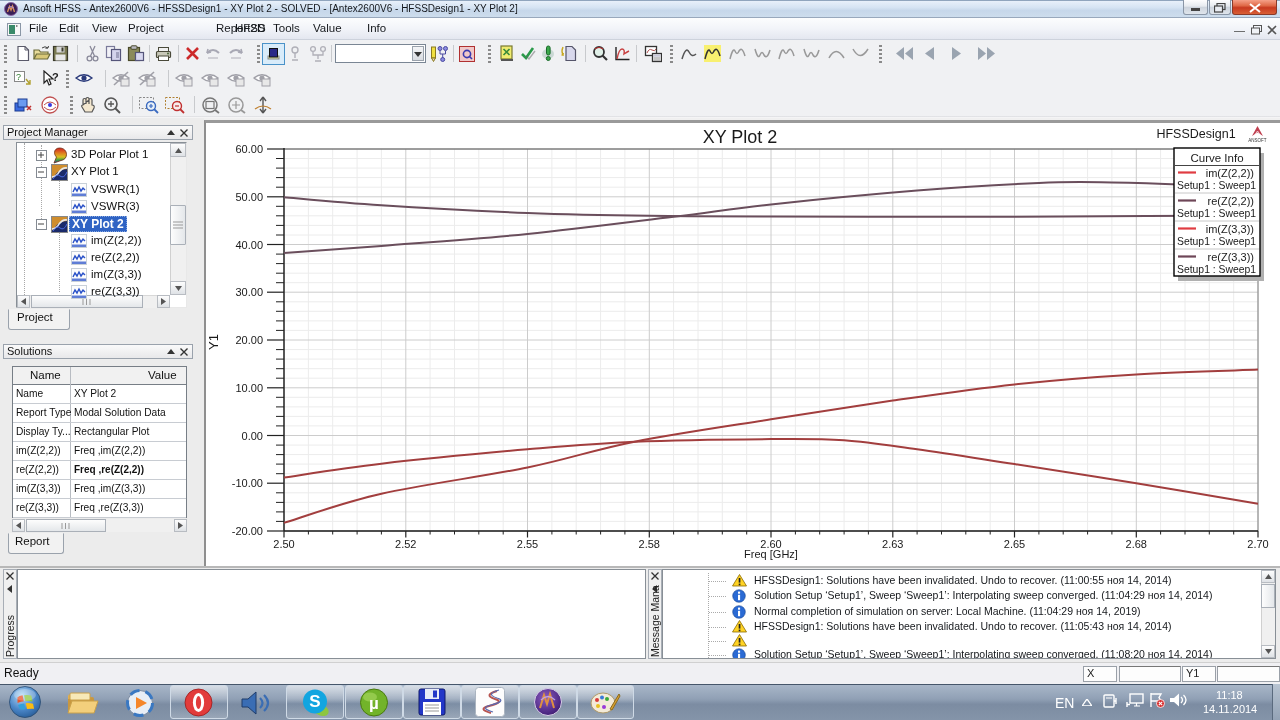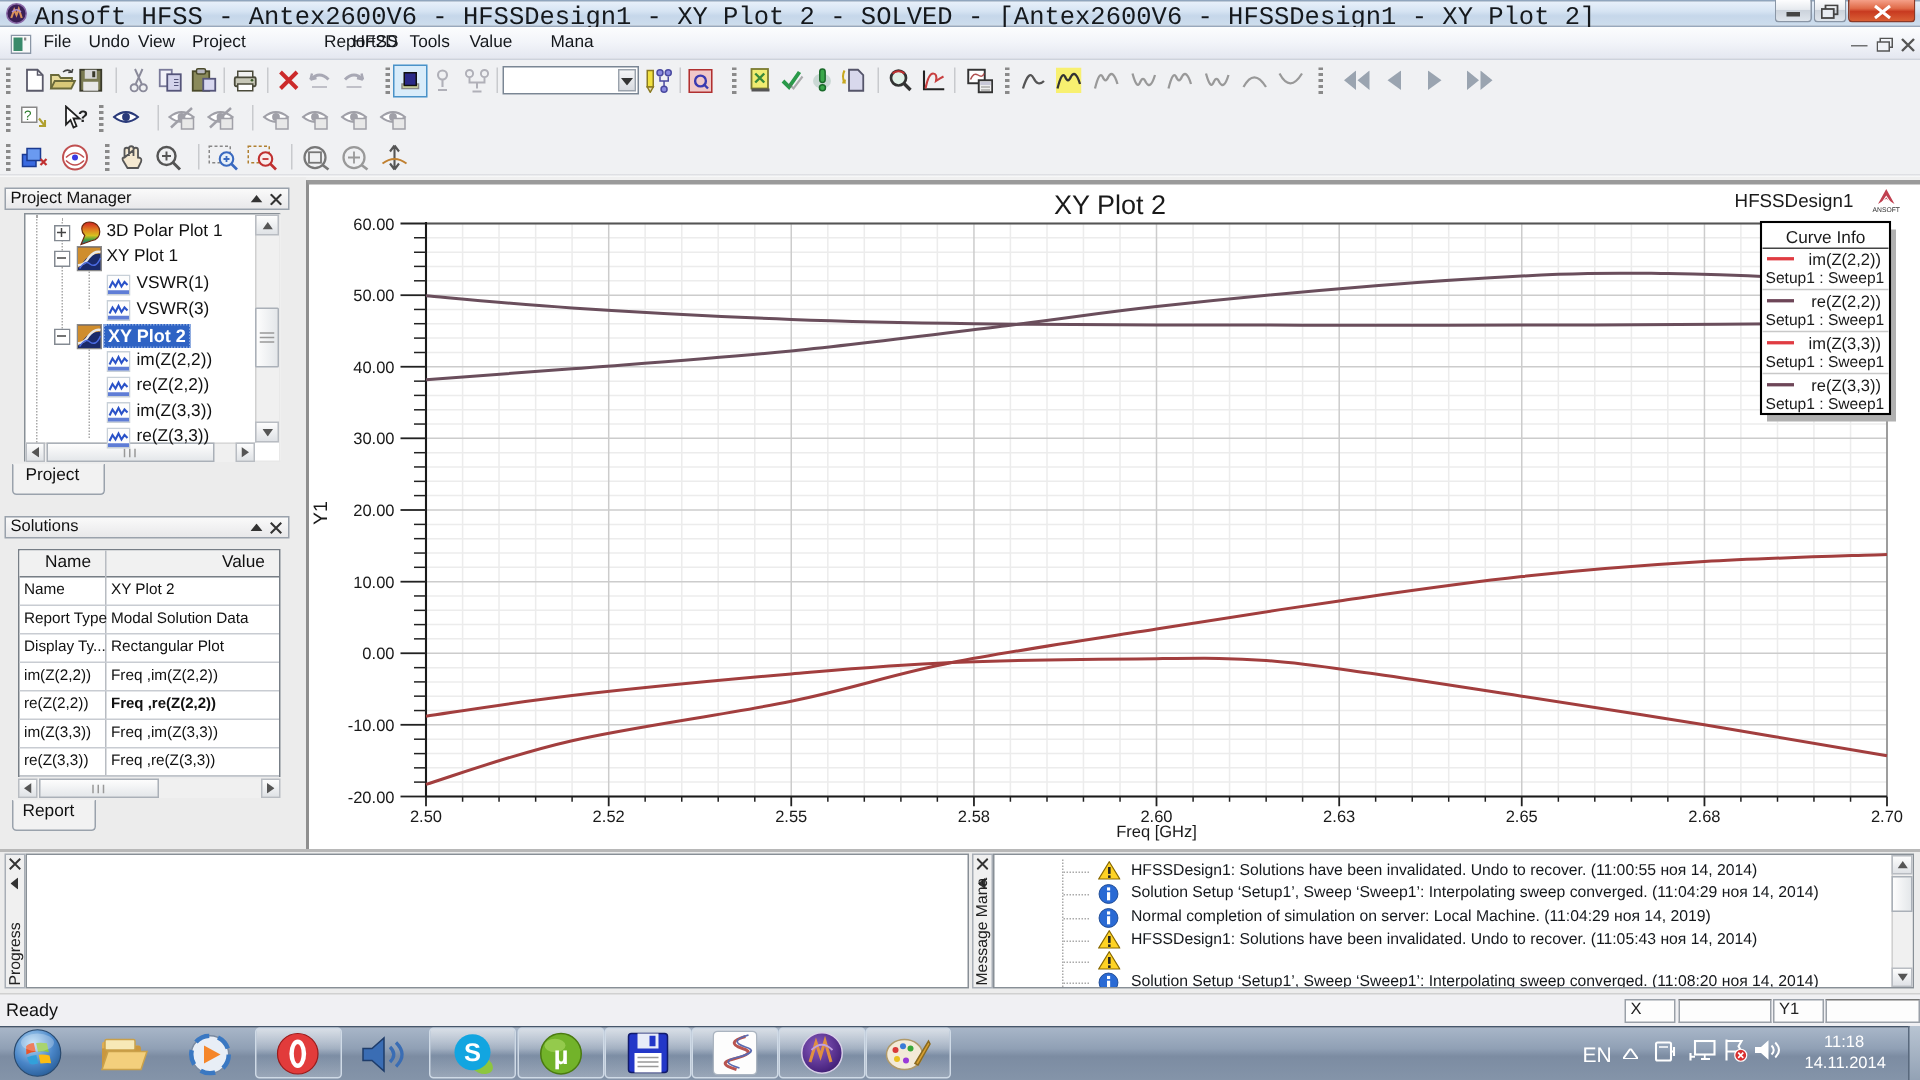--- a/index.html
+++ b/index.html
@@ -6,47 +6,47 @@
 .a{position:absolute}
 .tx{position:absolute;white-space:pre}
 </style></head><body>
 <div class="a" style="left:0px;top:0px;width:1280px;height:18px;background:linear-gradient(180deg,#e8f0fa 0%,#d6e4f3 40%,#c6d7ea 60%,#cddded 100%);border-top:1px solid #90a5bd;border-bottom:1px solid #98a8bc"></div>
 <svg class="a" style="left:4px;top:2px" width="14" height="14">
 <circle cx="7" cy="7" r="6.5" fill="#3a1f56"></circle>
     <circle cx="7" cy="7" r="6.5" fill="none" stroke="#8a6aa8" stroke-width="1"></circle>
 <path d="M3.5 10 L5.5 4.5 L7 8 L8.5 4 L10.5 10" stroke="#d8905a" stroke-width="1.4" fill="none"></path>
 <path d="M4 6 Q7 3 10 6" stroke="#b090d0" stroke-width="1" fill="none"></path>
   </svg>
-<div class="tx" style="left:23px;top:3px;font-size:17px;color:#15181c;font-family:Liberation Mono, monospace;">Ansoft HFSS - Antex2600V6 - HFSSDesign1 - XY Plot 2 - SOLVED - [Antex2600V6 - HFSSDesign1 - XY Plot 2]</div>
+<div class="tx" style="left:23px;top:3px;font-size:10px;color:#15181c;">Ansoft HFSS - Antex2600V6 - HFSSDesign1 - XY Plot 2 - SOLVED - [Antex2600V6 - HFSSDesign1 - XY Plot 2]</div>
 <div class="a" style="left:1183px;top:0px;width:25px;height:15px;background:linear-gradient(180deg,#fdfdfe 0%,#e6eaef 45%,#ccd3dc 50%,#dfe5ec 100%);border:1px solid #8a96a6;border-top:none;border-radius:0 0 3px 3px"></div>
 <div class="a" style="left:1209px;top:0px;width:22px;height:15px;background:linear-gradient(180deg,#fdfdfe 0%,#e6eaef 45%,#ccd3dc 50%,#dfe5ec 100%);border:1px solid #8a96a6;border-top:none;border-radius:0 0 3px 3px"></div>
 <div class="a" style="left:1232px;top:0px;width:45px;height:15px;background:linear-gradient(180deg,#f5a088 0%,#e06a48 40%,#c83a20 55%,#d95f35 100%);border:1px solid #8a3a28;border-top:none;border-radius:0 0 3px 3px"></div>
 <div class="a" style="left:1191px;top:8px;width:9px;height:3px;background:#444;z-index:3"></div>
 <svg class="a" style="left:1214px;top:3px" width="12" height="10">
     <rect x="3" y="0.5" width="8" height="6" fill="none" stroke="#444" stroke-width="1.2"></rect>
     <rect x="0.5" y="3" width="8" height="6" fill="#e8ecf2" stroke="#444" stroke-width="1.2"></rect>
   </svg>
 <svg class="a" style="left:1249px;top:3px" width="12" height="10">
     <path d="M1 1 L11 9 M11 1 L1 9" stroke="#fff" stroke-width="2"></path>
   </svg>
 <div class="a" style="left:0px;top:18px;width:1280px;height:22px;background:linear-gradient(180deg,#fcfdfe 0%,#f2f4f9 50%,#e4e7f0 100%);border-bottom:1px solid #cdd2dc"></div>
 <svg class="a" style="left:7px;top:23px" width="14" height="13">
     <rect x="0.5" y="0.5" width="13" height="12" fill="#f8f8f8" stroke="#8a96a6"></rect>
     <rect x="2" y="2" width="6" height="9" fill="#3a8a6a"></rect>
     <rect x="9" y="2" width="1.5" height="2" fill="#888"></rect>
   </svg>
 <div class="tx" style="left:29px;top:22px;font-size:11.5px;color:#15181c;">File</div>
-<div class="tx" style="left:59px;top:22px;font-size:11.5px;color:#15181c;">Undo</div>
+<div class="tx" style="left:59px;top:22px;font-size:11.5px;color:#15181c;">Edit</div>
 <div class="tx" style="left:92px;top:22px;font-size:11.5px;color:#15181c;">View</div>
 <div class="tx" style="left:128px;top:22px;font-size:11.5px;color:#15181c;">Project</div>
 <div class="tx" style="left:176px;top:22px;font-size:11.5px;color:#15181c;padding-left:40px;">Report2D</div>
 <div class="tx" style="left:235px;top:22px;font-size:11.5px;color:#15181c;">HFSS</div>
 <div class="tx" style="left:273px;top:22px;font-size:11.5px;color:#15181c;">Tools</div>
 <div class="tx" style="left:313px;top:22px;font-size:11.5px;color:#15181c;">Value</div>
-<div class="tx" style="left:367px;top:22px;font-size:11.5px;color:#15181c;">Mana</div>
+<div class="tx" style="left:367px;top:22px;font-size:11.5px;color:#15181c;">Info</div>
 <div class="tx" style="left:1234px;top:24px;font-size:11px;color:#444">―</div>
 <svg class="a" style="left:1251px;top:25px" width="11" height="10">
     <rect x="2.5" y="0.5" width="8" height="6" fill="none" stroke="#555" stroke-width="1"></rect>
     <rect x="0.5" y="3" width="8" height="6" fill="#f0f2f6" stroke="#555" stroke-width="1"></rect>
   </svg>
 <svg class="a" style="left:1267px;top:25px" width="10" height="10">
     <path d="M1 1 L9 9 M9 1 L1 9" stroke="#555" stroke-width="1.6"></path>
   </svg>
 <div class="a" style="left:0px;top:40px;width:1280px;height:78px;background:#f0f1f3"></div>
 <div class="a" style="left:0px;top:116px;width:1280px;height:2px;background:linear-gradient(180deg,#d8dade,#fdfdfd)"></div>

